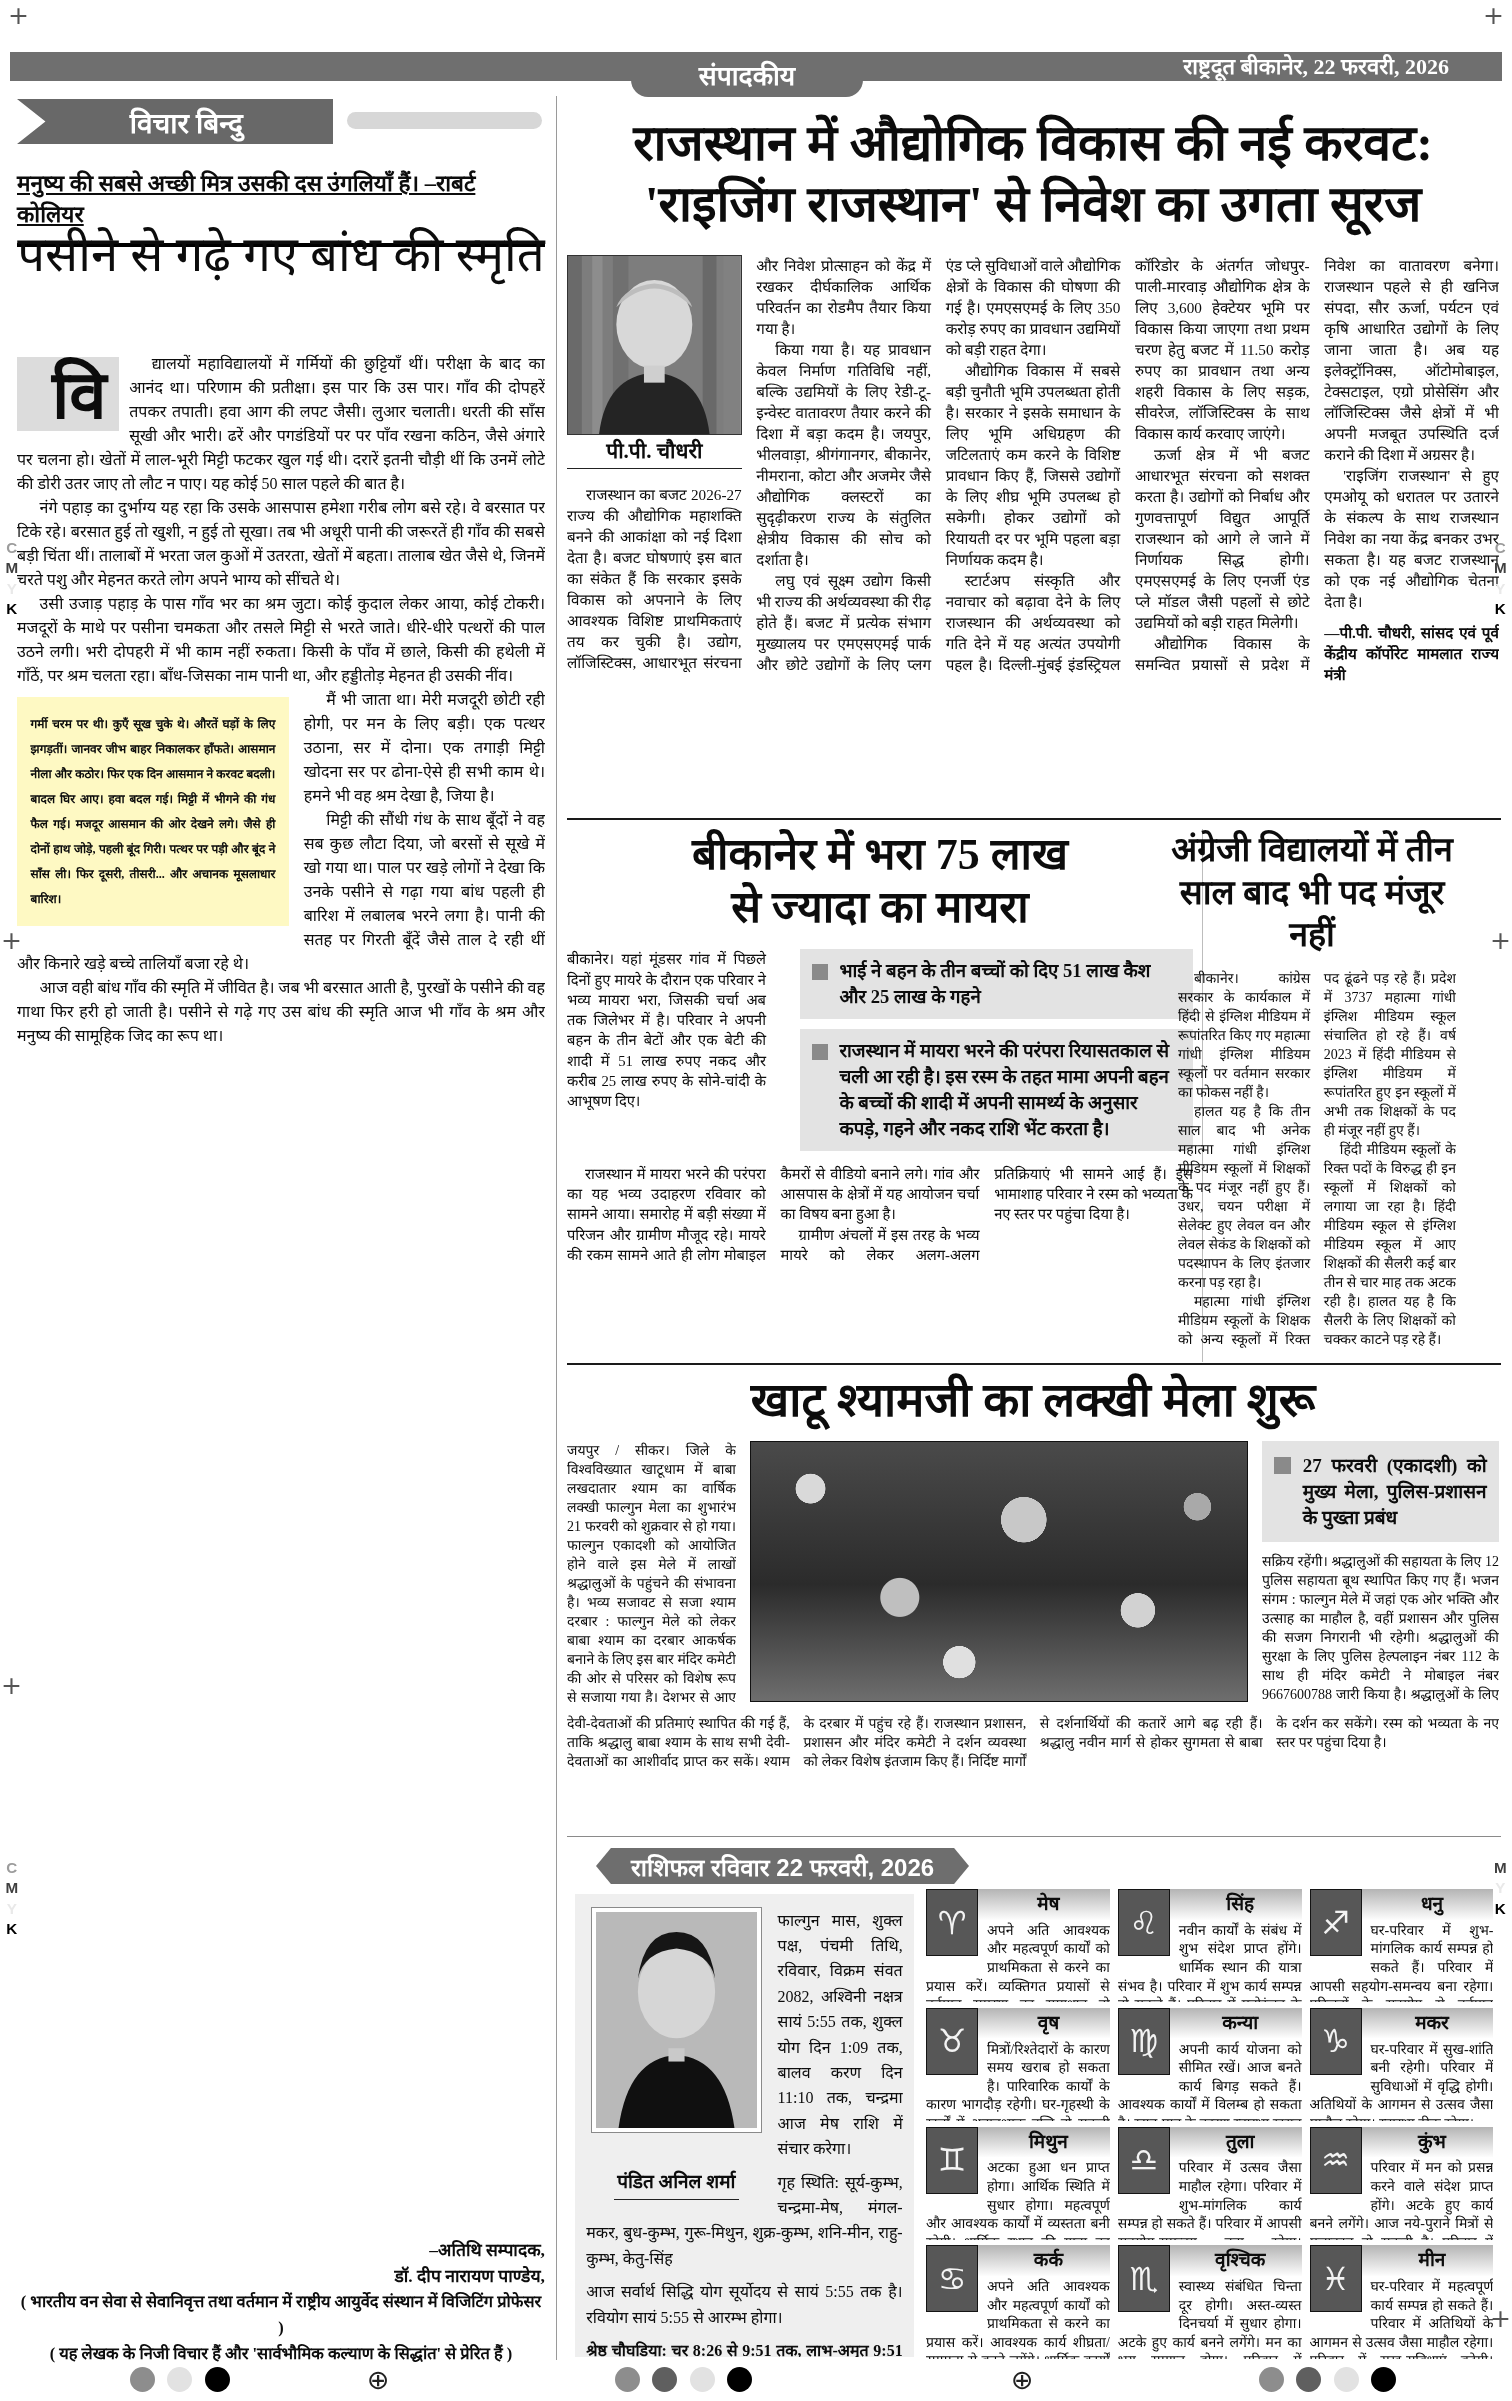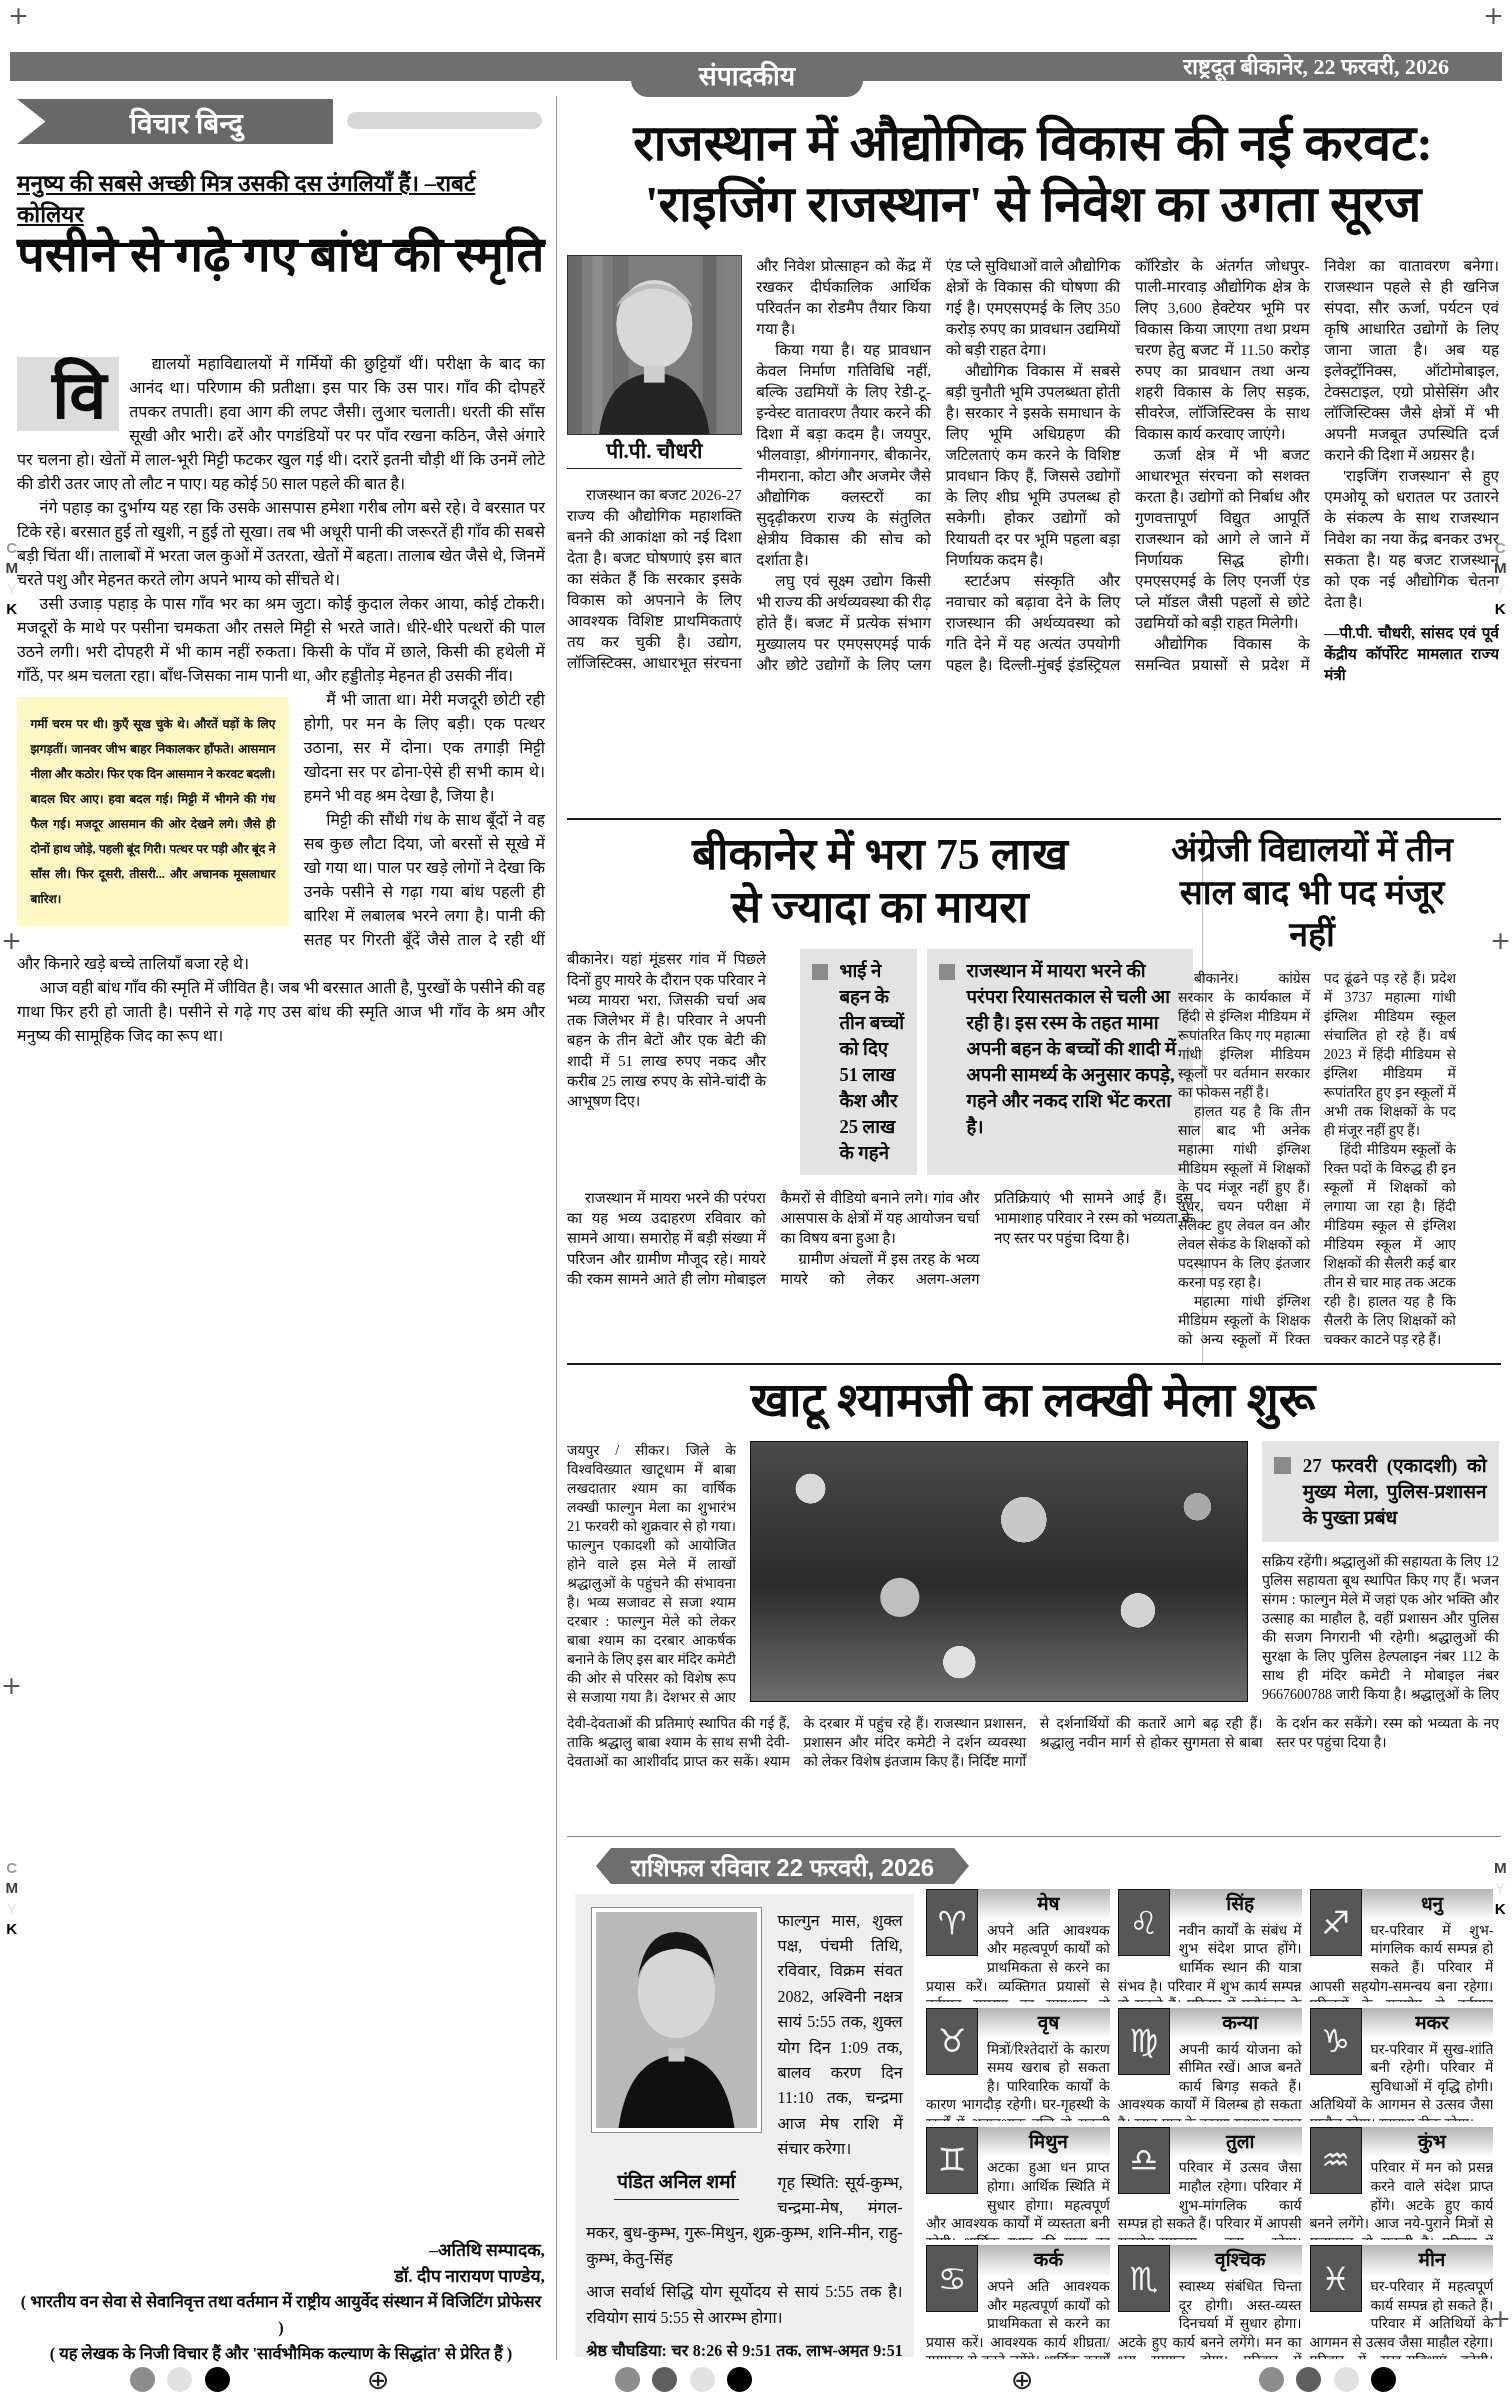--- a/index.html
+++ b/index.html
@@ -20,22 +20,22 @@
 
   
   .thought-flag { position:absolute; left:17px; top:99px; width:316px; height:45px; background:#686868;
                   clip-path:polygon(0 0,100% 0,100% 100%,0 100%,9% 50%);
                   display:flex; align-items:center; justify-content:center; padding-left:22.6px;
                   color:#fff; font-weight:bold; font-size:28px;text-align:right; }
   .thought-line { position:absolute; left:347px; top:112px; width:195px; height:17px; background:#d7d7d7; border-radius:8.5px; }
   .thought-quote { position:absolute; left:17px; top:167px; width:528px; 
                    font-weight:bold; font-size:22.6px; text-decoration:underline;
                    border-bottom:4.5px solid #000; padding-bottom:13.6px; }
-  .dam-headline { position:absolute; left:17px; top:228px; width:528px; 
-                  font-weight:bold; font-size:49px; line-height:1.12; }
+  .dam-headline { position:absolute; left:17px; top:228px; width:528px; text-align:center;
+                  font-weight:normal; font-size:49px; line-height:1.12; }
   .dam-body { position:absolute; left:17px; top:352px; width:528px; height:1863px; overflow:hidden;
               font-size:16px; line-height:24px; text-align:justify; }
   .dam-body p { text-indent:22.6px; }
   .dropcap { float:left; font-size:67px; line-height:1.0; font-weight:bold; background:#dcdcdc;
              padding:5.6px 12.4px 2.3px; margin:4.5px 10.2px 0 0; }
   .inset { float:left; width:272px; background:#fef9c3; padding:14.7px 13.6px; margin:9px 14.7px 5.6px 0;
            font-weight:bold; font-size:12px; line-height:25px; text-align:justify; }
   .dam-sign { position:absolute; left:17px; top:2237px; width:528px; font-weight:bold; font-size:17.5px;
               line-height:26px; text-align:right; }
   .dam-sign .note { text-align:center; display:block; font-size:16.4px; }
@@ -50,21 +50,21 @@
   .author-photo { width:100%; height:180px; border:0.6px solid #333; display:block; }
   .author-caption { text-align:center; font-weight:bold; font-size:21px; padding:5.6px 0 6.8px;
                     border-bottom:1.7px solid #222; margin-bottom:6.8px; }
   .main-sign { font-weight:bold; text-indent:0 !important; margin-top:10.2px; }
 
   
   .mayra { position:absolute; left:567px; top:829px; width:626px; }
   .mayra-head { font-weight:bold; font-size:44px; line-height:1.2; text-align:center; }
   .mayra-row { display:flex; gap:14.7px; margin-top:14.7px; }
   .mayra-lead { width:199px; font-size:14.7px; line-height:20.3px; text-align:justify; }
-  .mayra-bullets { flex:1; display:flex; flex-direction:row; gap:10.2px;padding-left:19px; }
+  .mayra-bullets { flex:1; display:flex; flex-direction:column; gap:10.2px;padding-left:19px; }
   .bullet { background:#e3e3e3; padding:9px 12.4px; font-weight:bold; font-size:18.6px; line-height:26px; display:flex; gap:11.3px; }
   .bullet .sq { width:16px; height:16px; background:#8a8a8a; flex:none; margin-top:5.6px; }
   .mayra-cols { margin-top:12.4px; column-count:3; column-gap:14.7px; height:186px; overflow:hidden;
                 font-size:14.7px; line-height:20.3px; text-align:justify; }
   .mayra-cols p { text-indent:18px; }
 
   
   .eng { position:absolute; left:1168px; top:829px; width:288px; }
   .eng-head { font-weight:bold; font-size:34px; line-height:1.25; text-align:center; }
   .eng-body { margin-top:12.4px; column-count:2; column-gap:13.6px; height:436px; overflow:hidden;

